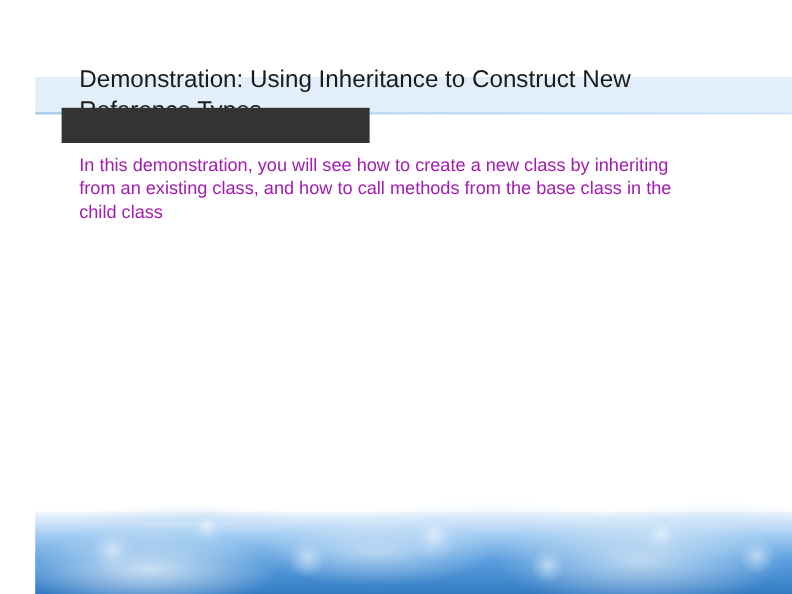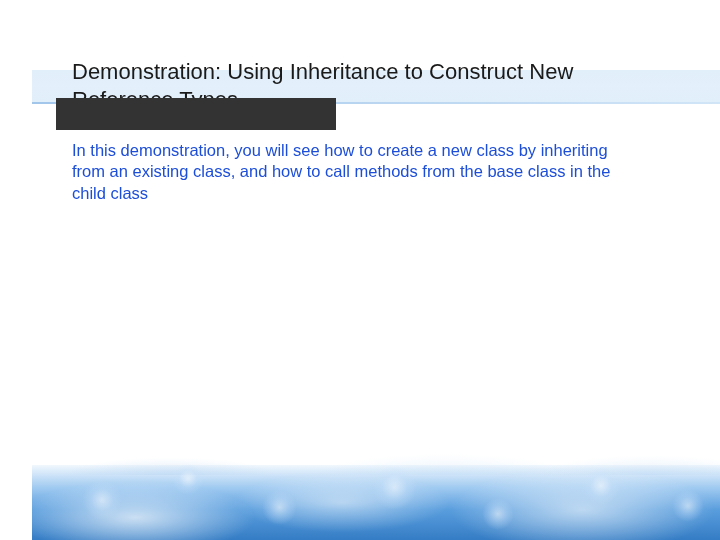--- a/index.html
+++ b/index.html
@@ -61,21 +61,21 @@
       height: 1px;
       background: #333;
       z-index: 2;
     }
     .body-text {
       position: absolute;
       top: 92px;
       left: 24px;
       right: 60px;
       font-size: 16.5px;
-      color: #1d4ed8;
+      color: #a21caf;
       line-height: 1.3;
       z-index: 2;
     }
     .footer-band {
       position: absolute;
       bottom: 0;
       left: 0;
       width: 100%;
       height: 75px;
       background: 

